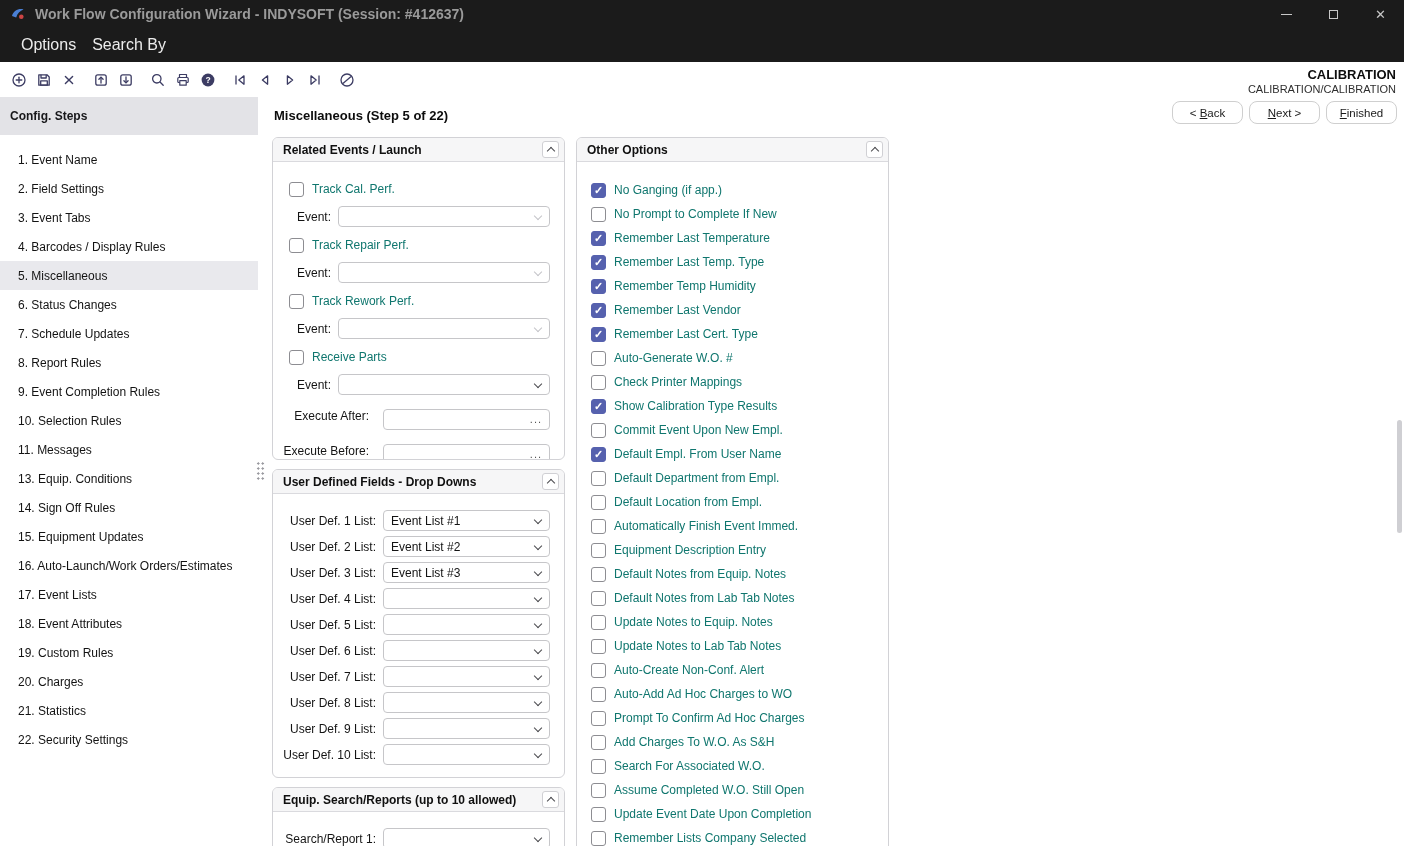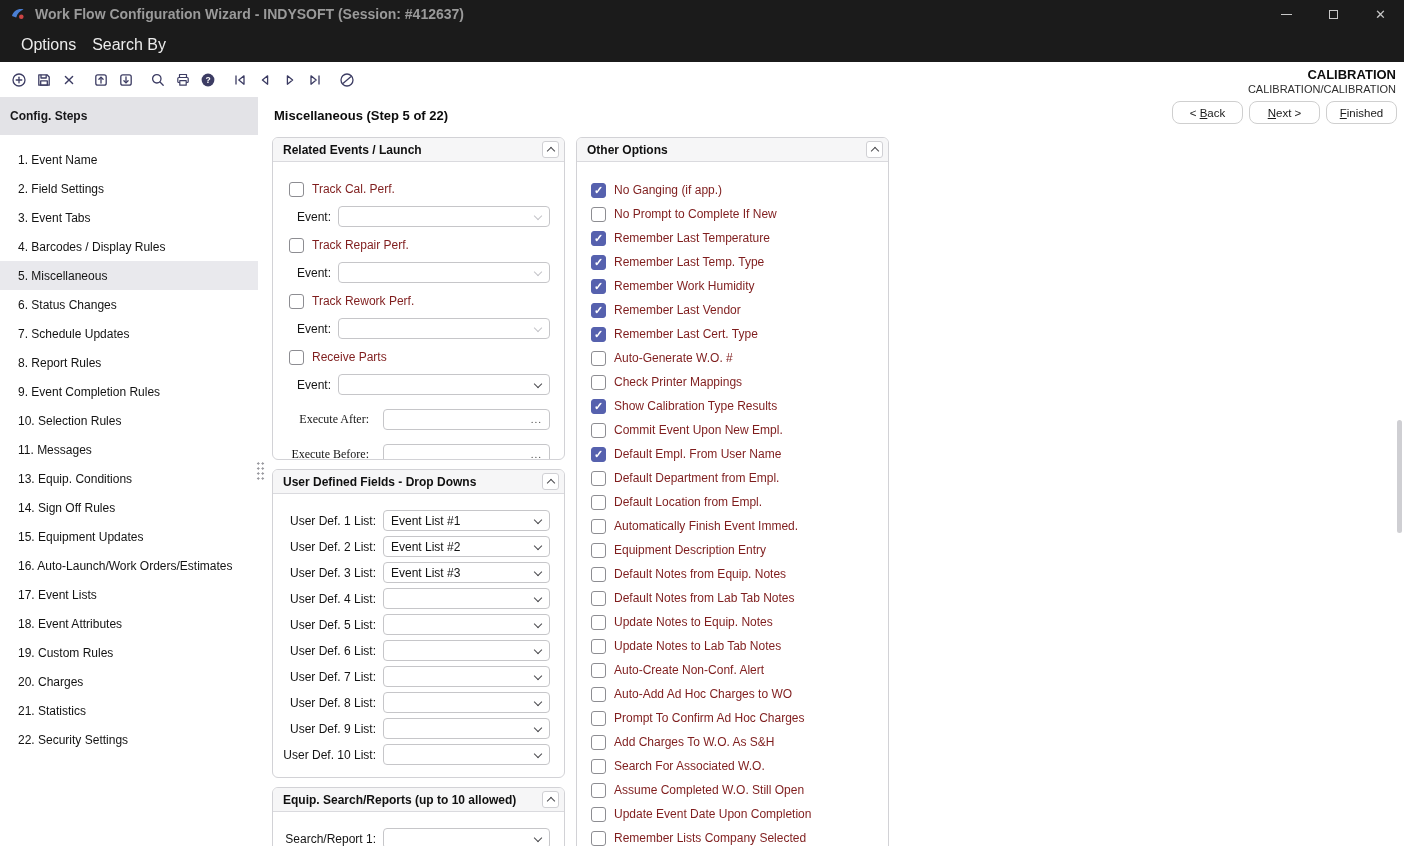--- a/index.html
+++ b/index.html
@@ -60,34 +60,34 @@
   .chev { width:9px; height:9px; position:relative; display:inline-block; flex:none; }
   .chev::before { content:''; position:absolute; width:5px; height:5px;
     border-right:1.4px solid #4a4a4e; border-bottom:1.4px solid #4a4a4e; }
   .chev.up::before   { transform:rotate(-135deg); left:1.5px; top:3px; }
   .chev.down::before { transform:rotate(45deg);   left:1.5px; top:0.5px; }
   .dd.disabled .chev::before { border-color:#c4c4c8; }
 
   .cb { width:15px; height:15px; border:1px solid #8d8d92; border-radius:3px; background:#fff; flex:none;
     display:flex; align-items:center; justify-content:center; font-size:11px; font-weight:bold; color:#fff; }
   .cb.checked { background:var(--accent,#5661ae); border-color:var(--accent,#5661ae); }
-  .cb-label { margin-left:8px; font-size:12px; color:#7f1d1d; white-space:nowrap; }
+  .cb-label { margin-left:8px; font-size:12px; color:#0f766e; white-space:nowrap; }
 
   .re-body { padding-top:16px; }
   .re-group { margin-bottom:7px; }
   .cb-row { display:flex; align-items:center; height:22px; padding-left:16px; }
   .ev-row { display:flex; align-items:center; height:21px; margin-top:6px; }
   .ev-label { width:58px; text-align:right; font-size:12px; flex:none; }
   .ev-row .dd { margin-left:7px; margin-right:14px; flex:1; }
 
   .dd { height:21px; border:1px solid #c6c6c9; border-radius:4px; background:#fff;
     display:flex; align-items:center; justify-content:space-between; padding:0 7px; font-size:12px; color:#131313; }
   .dd-val { white-space:nowrap; overflow:hidden; }
 
-  .exec-row { display:flex; align-items:center; height:21px; margin-top:14px;font-family:Liberation Serif, serif; }
+  .exec-row { display:flex; height:21px; margin-top:14px; }
   .exec-label { width:96px; text-align:right; font-size:12px; flex:none; }
   .txt { margin-left:14px; margin-right:14px; flex:1; height:21px; border:1px solid #c6c6c9; border-radius:4px;
     display:flex; align-items:center; justify-content:flex-end; padding-right:7px; background:#fff; }
   .ellipsis { font-size:11px; color:#555; letter-spacing:1px; line-height:0.5; }
 
   .udf-body { padding-top:16px; padding-bottom:10px; }
   .udf-row { display:flex; align-items:center; height:21px; margin-bottom:5px; }
   .udf-label { width:103px; text-align:right; font-size:12px; flex:none; white-space:nowrap; }
   .udf-row .dd { margin-left:7px; margin-right:14px; flex:1; }
 
@@ -463,21 +463,21 @@
           <div class="opt-row">
             <span class="cb checked">✓</span>
             <span class="cb-label">Remember Last Temperature</span>
           </div>
           <div class="opt-row">
             <span class="cb checked">✓</span>
             <span class="cb-label">Remember Last Temp. Type</span>
           </div>
           <div class="opt-row">
             <span class="cb checked">✓</span>
-            <span class="cb-label">Remember Work Humidity</span>
+            <span class="cb-label">Remember Temp Humidity</span>
           </div>
           <div class="opt-row">
             <span class="cb checked">✓</span>
             <span class="cb-label">Remember Last Vendor</span>
           </div>
           <div class="opt-row">
             <span class="cb checked">✓</span>
             <span class="cb-label">Remember Last Cert. Type</span>
           </div>
           <div class="opt-row">

